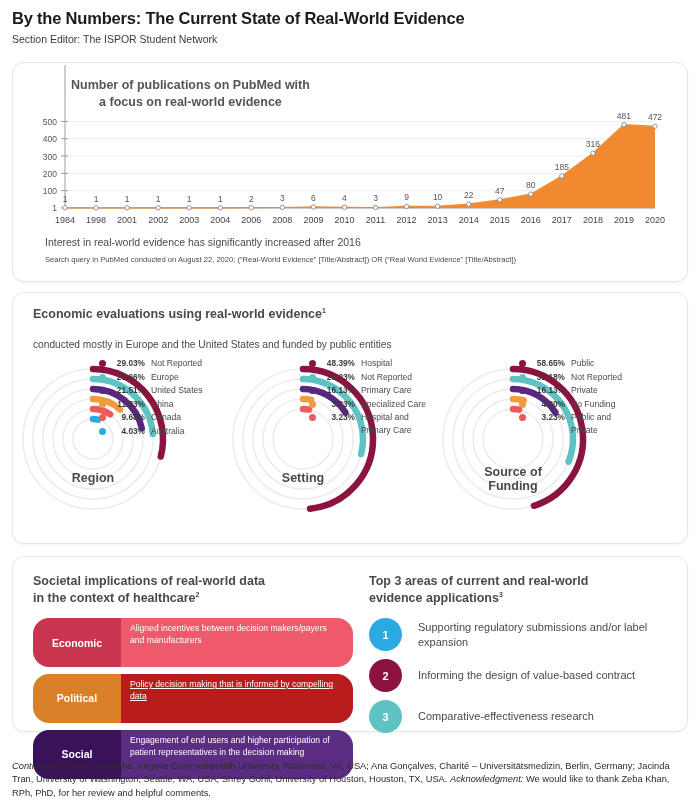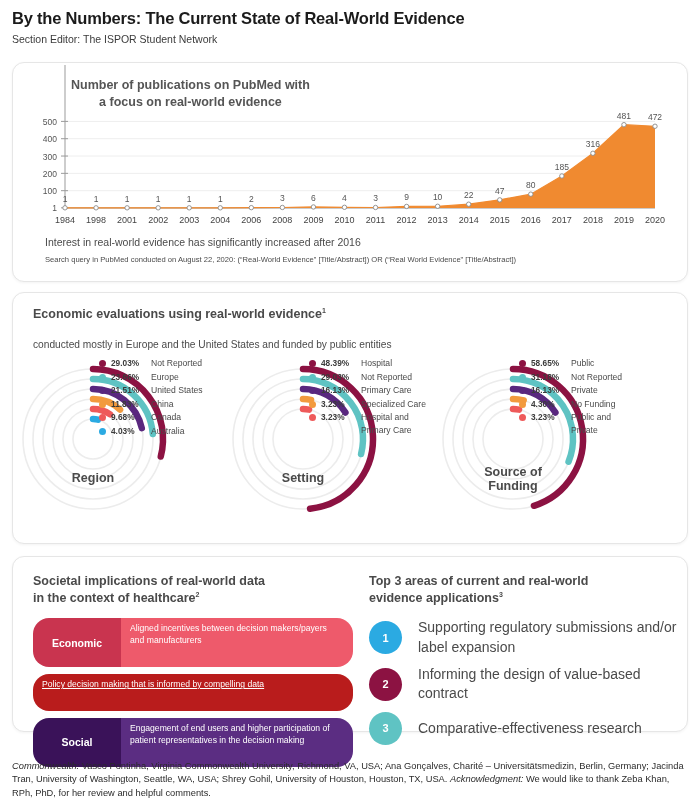--- a/index.html
+++ b/index.html
@@ -76,21 +76,21 @@
   .legend-row {
     display:flex; align-items:flex-start;
     margin-bottom:1px; line-height:12.5px;
   }
   .legend-dot {
     width:7px; height:7px; border-radius:50%;
     margin-top:3px; margin-right:5px; flex:0 0 7px;
   }
   .legend-pct {
     font-size:8.3px; font-weight:bold; color:#3b3b3b;
-    width:34px; margin-right:6px; white-space:nowrap;
+    width:34px; text-align:right; margin-right:6px; white-space:nowrap;
   }
   .legend-name { font-size:8.6px; color:#4a4a4a; white-space:nowrap; }
 
   
   .bp-left  { position:absolute; left:20px;  top:16px; width:320px; }
   .bp-right { position:absolute; left:356px; top:16px; width:310px; }
   .bp-head {
     font-size:12.5px; font-weight:bold; color:#4a4a4a; line-height:1.33;
     margin-bottom:12px;
   }
@@ -112,21 +112,21 @@
     padding:5px 10px 20px 9px;
   }
 
   .num-row { display:flex; align-items:center; margin-bottom:8px; }
   .num-circle {
     flex:0 0 33px; width:33px; height:33px; border-radius:50%;
     display:flex; align-items:center; justify-content:center;
     color:#fff; font-size:11px; font-weight:bold;
     margin-right:16px;
   }
-  .num-text { font-size:14px; color:#4a4a4a; line-height:1.38; }
+  .num-text { font-size:11px; color:#4a4a4a; line-height:1.38; }
 
   
   .footer {
     position:absolute; left:12px; top:760px; width:676px;
     font-size:9.3px; color:#2b2b2b; line-height:1.44;
   }
   .footer i { font-style:italic; }
 </style>
 </head>
 <body>
@@ -378,20 +378,21 @@
     <div class="bp-head">
       <span>Societal implications of real-world data</span><br>
       <span>in the context of healthcare</span><sup>2</sup>
     </div>
     <div id="pill-container">
         <div class="pill">
           <div class="pill-tag" style="background: rgb(201, 52, 79);">Economic</div>
           <div class="pill-body" style="background: rgb(238, 90, 107);">Aligned incentives between decision makers/payers and manufacturers</div>
         </div>
         <div class="pill">
+          <div class="pill-tag" style="background: rgb(217, 128, 41);">Political</div>
           <div class="pill-body" style="background: #b91c1c; text-decoration: underline;">Policy decision making that is informed by compelling data</div>
         </div>
         <div class="pill">
           <div class="pill-tag" style="background: rgb(58, 18, 89);">Social</div>
           <div class="pill-body" style="background: rgb(91, 45, 130);">Engagement of end users and higher participation of patient representatives in the decision making</div>
         </div>
       </div>
   </div>
 
   <div class="bp-right">
@@ -411,14 +412,14 @@
         <div class="num-row">
           <div class="num-circle" style="background: rgb(95, 195, 195);">3</div>
           <div class="num-text">Comparative-effectiveness research</div>
         </div>
       </div>
   </div>
 
 </div>
 
 <div class="footer">
-  <i>Commonwealth:</i><span> Vasco Pontinha, Virginia Commonwealth University, Richmond, VA, USA; Ana Gonçalves, Charité – Universitätsmedizin, Berlin, Germany; Jacinda Tran, University of Washington, Seattle, WA, USA; Shrey Gohil, University of Houston, Houston, TX, USA. </span><i>Acknowledgment:</i><span> We would like to thank Zeba Khan, RPh, PhD, for her review and helpful comments.</span>
+  <i>Contributors:</i><span> Vasco Pontinha, Virginia Commonwealth University, Richmond, VA, USA; Ana Gonçalves, Charité – Universitätsmedizin, Berlin, Germany; Jacinda Tran, University of Washington, Seattle, WA, USA; Shrey Gohil, University of Houston, Houston, TX, USA. </span><i>Acknowledgment:</i><span> We would like to thank Zeba Khan, RPh, PhD, for her review and helpful comments.</span>
 </div>
 
 </body></html>

